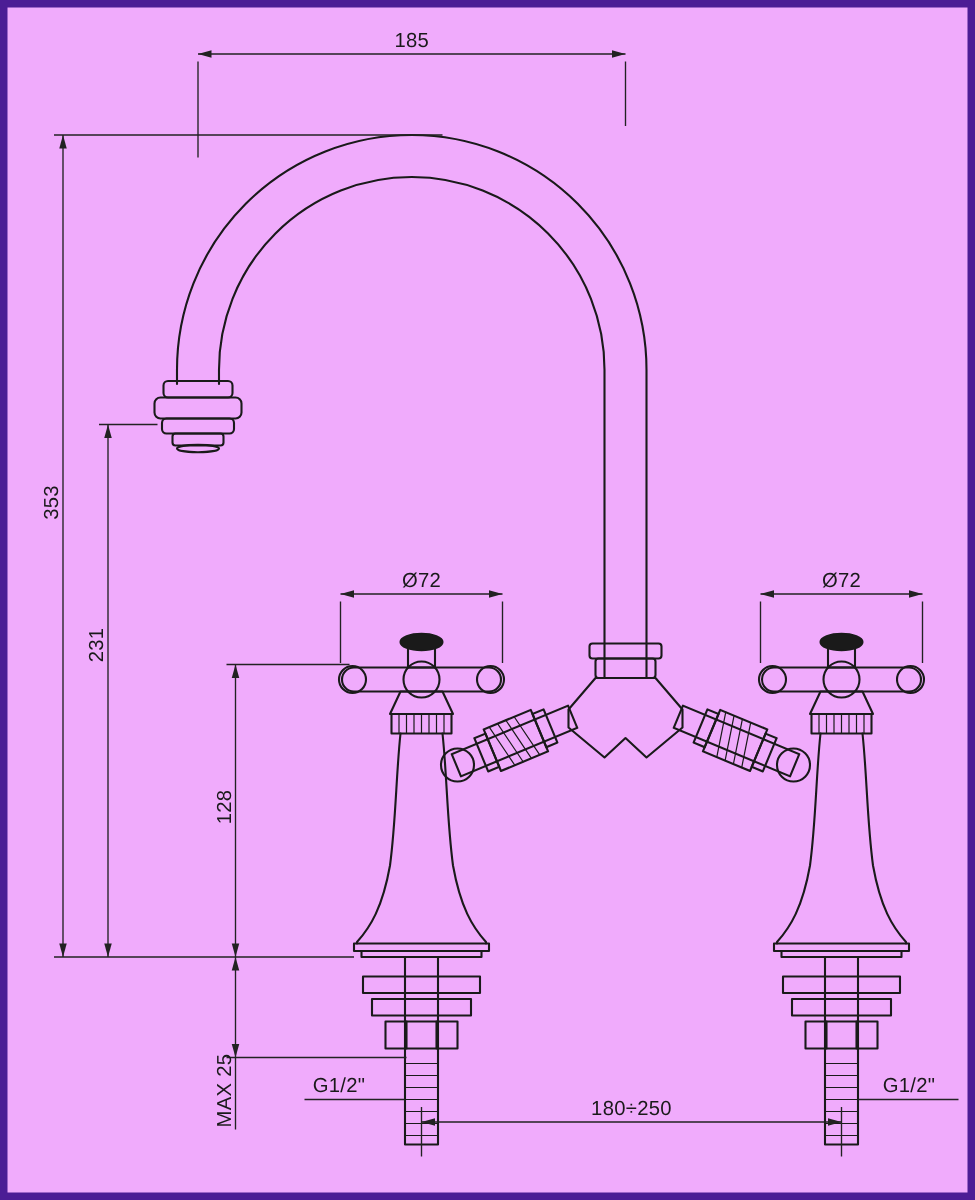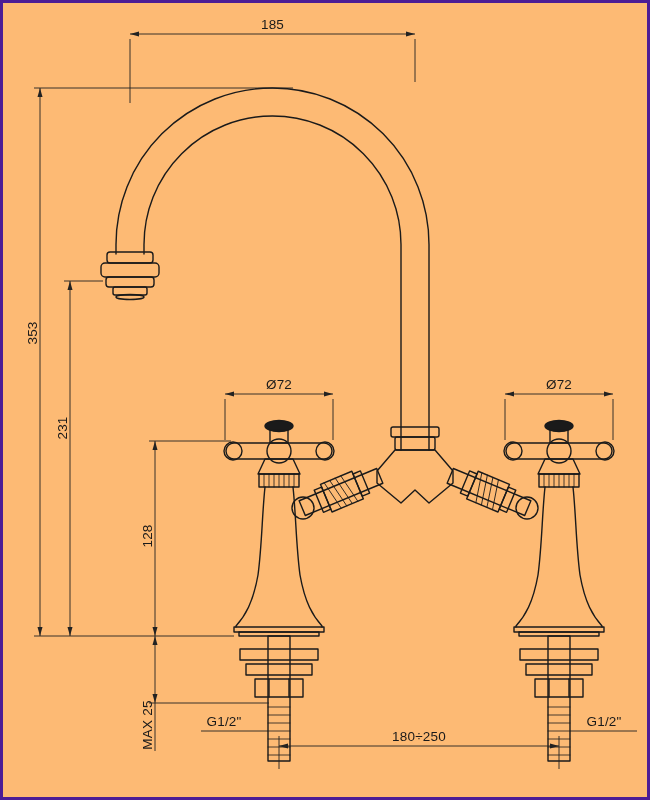--- a/index.html
+++ b/index.html
@@ -6,22 +6,22 @@
     margin: 0;
     padding: 0;
     background: #ffffff;
     font-family: "Liberation Sans", sans-serif;
   }
   .canvas {
     position: relative;
     width: 650px;
     height: 800px;
     box-sizing: border-box;
-    background: #fdba74;
-    border: 3px solid #4c1d95;
+    background: #f0abfc;
+    border: 5px solid #4c1d95;
     overflow: hidden;
   }
   svg text {
     font-family: "Liberation Sans", sans-serif;
     font-size: 13.5px;
     fill: #1a1a1a;
     letter-spacing: 0.2px;
   }
 </style>
 </head>

